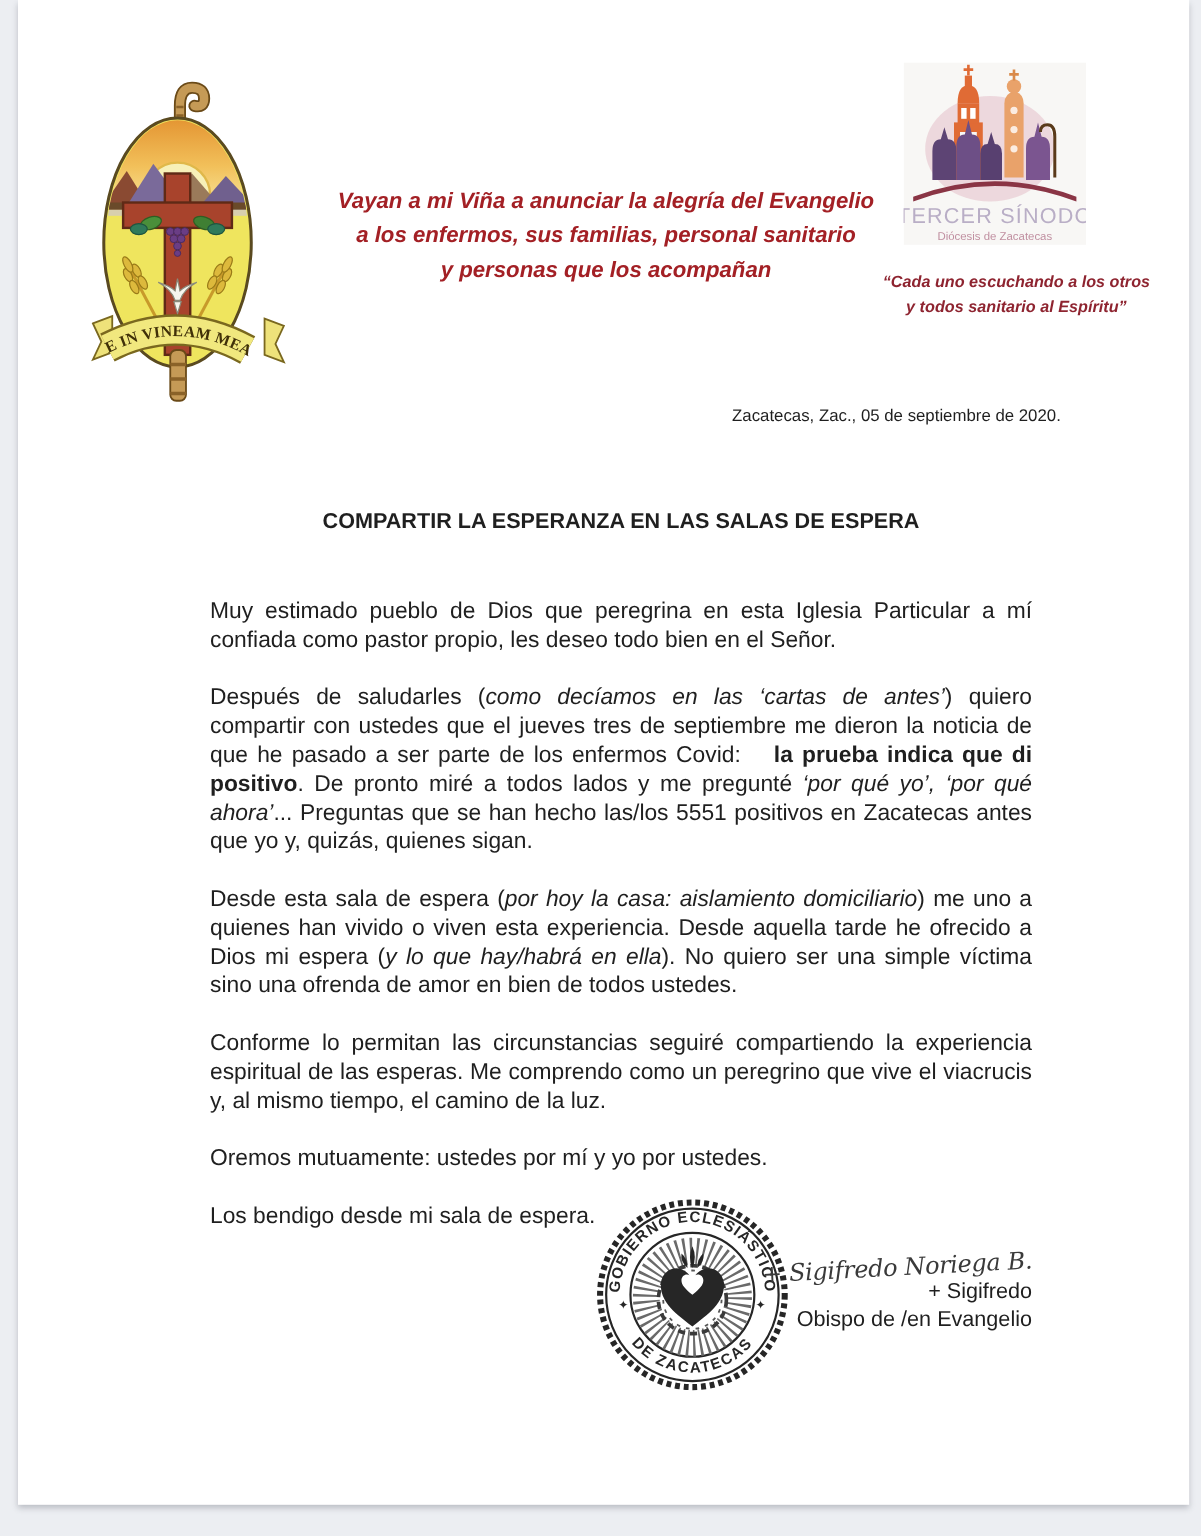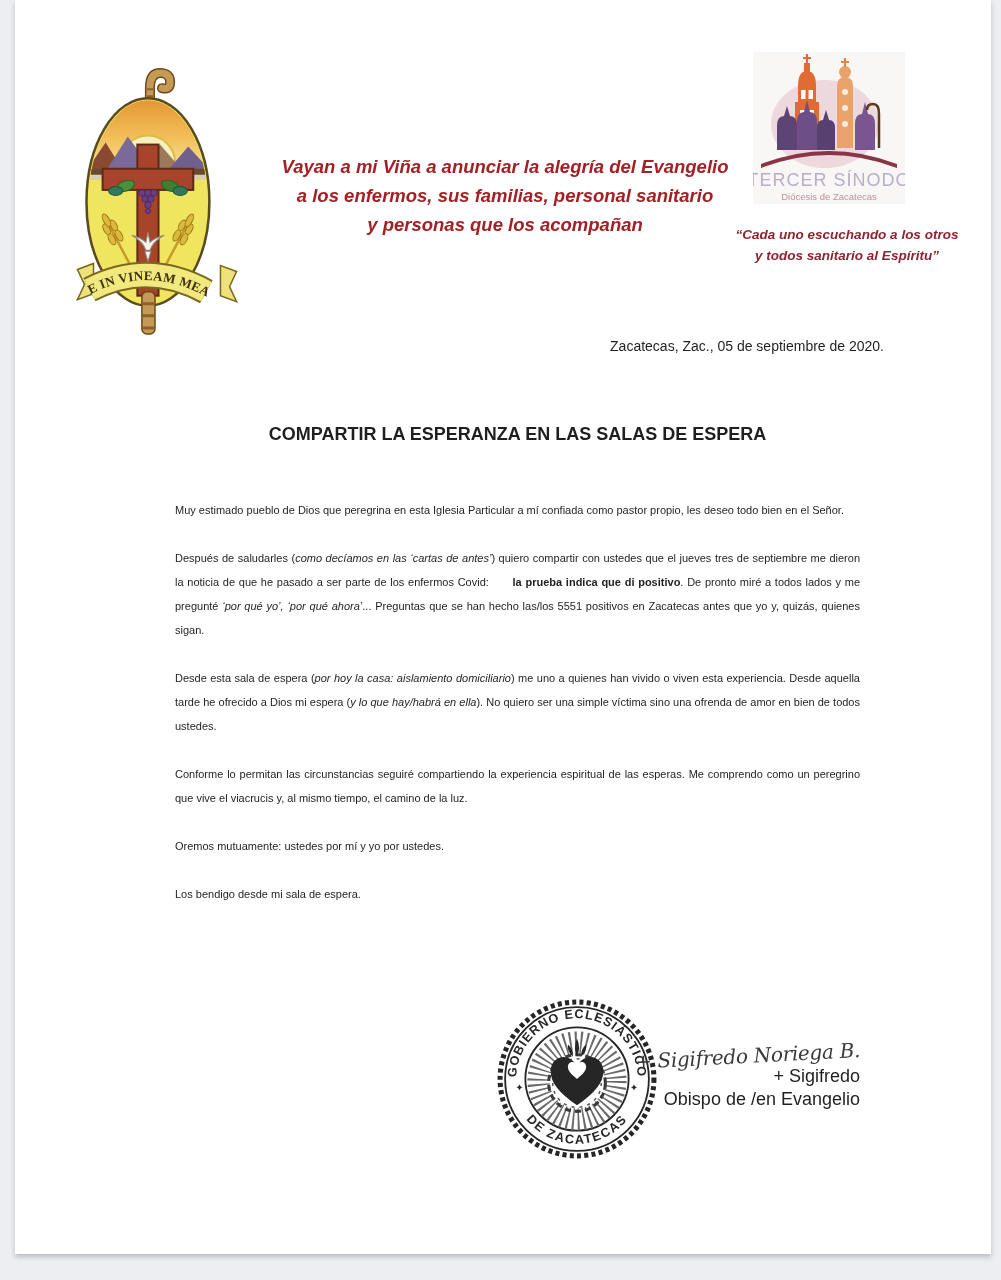--- a/index.html
+++ b/index.html
@@ -19,21 +19,21 @@
   .script-name{font-size:31px;line-height:40px;letter-spacing:.5px;}
   .script-title{font-size:28px;line-height:38px;letter-spacing:.5px;}
   .motto{position:absolute;left:215px;top:152px;width:550px;text-align:center;color:var(--motto-red);
          font-weight:bold;font-style:italic;font-size:18.5px;line-height:29px;}
   .synod-logo{position:absolute;left:738px;top:52px;width:152px;height:168px;}
   .synod-quote{position:absolute;left:710px;top:224px;width:244px;text-align:center;color:var(--quote-red);
          font-weight:bold;font-style:italic;font-size:13.5px;line-height:21px;}
   
   .dateline{position:absolute;left:492px;top:338px;width:345px;text-align:right;font-size:14px;margin-left:32px;}
   .letter-title{position:absolute;left:160px;top:424px;width:685px;text-align:center;font-weight:bold;font-size:18px;}
-  .body-text{position:absolute;left:160px;top:498px;width:685px;font-size:11px;line-height:24px;text-align:justify;}
+  .body-text{position:absolute;left:160px;top:498px;width:685px;font-size:19px;line-height:24px;text-align:justify;}
   .body-text p{margin:0 0 24px 0;}
   .seg-i{font-style:italic;}
   .seg-b{font-weight:bold;margin-left:20px;}
   
   .seal{position:absolute;left:479px;top:996px;width:166px;height:166px;}
   .signature{position:absolute;left:540px;top:1038px;width:305px;text-align:right;}
   .sig-script{font-family:"DejaVu Serif",serif;font-style:italic;font-size:20px;color:#3a3a3a;
               transform:rotate(-3deg);transform-origin:right center;letter-spacing:-.3px;}
   .sig-name{font-size:18px;margin-top:4px;}
   .sig-role{font-size:18px;margin-top:2px;}

